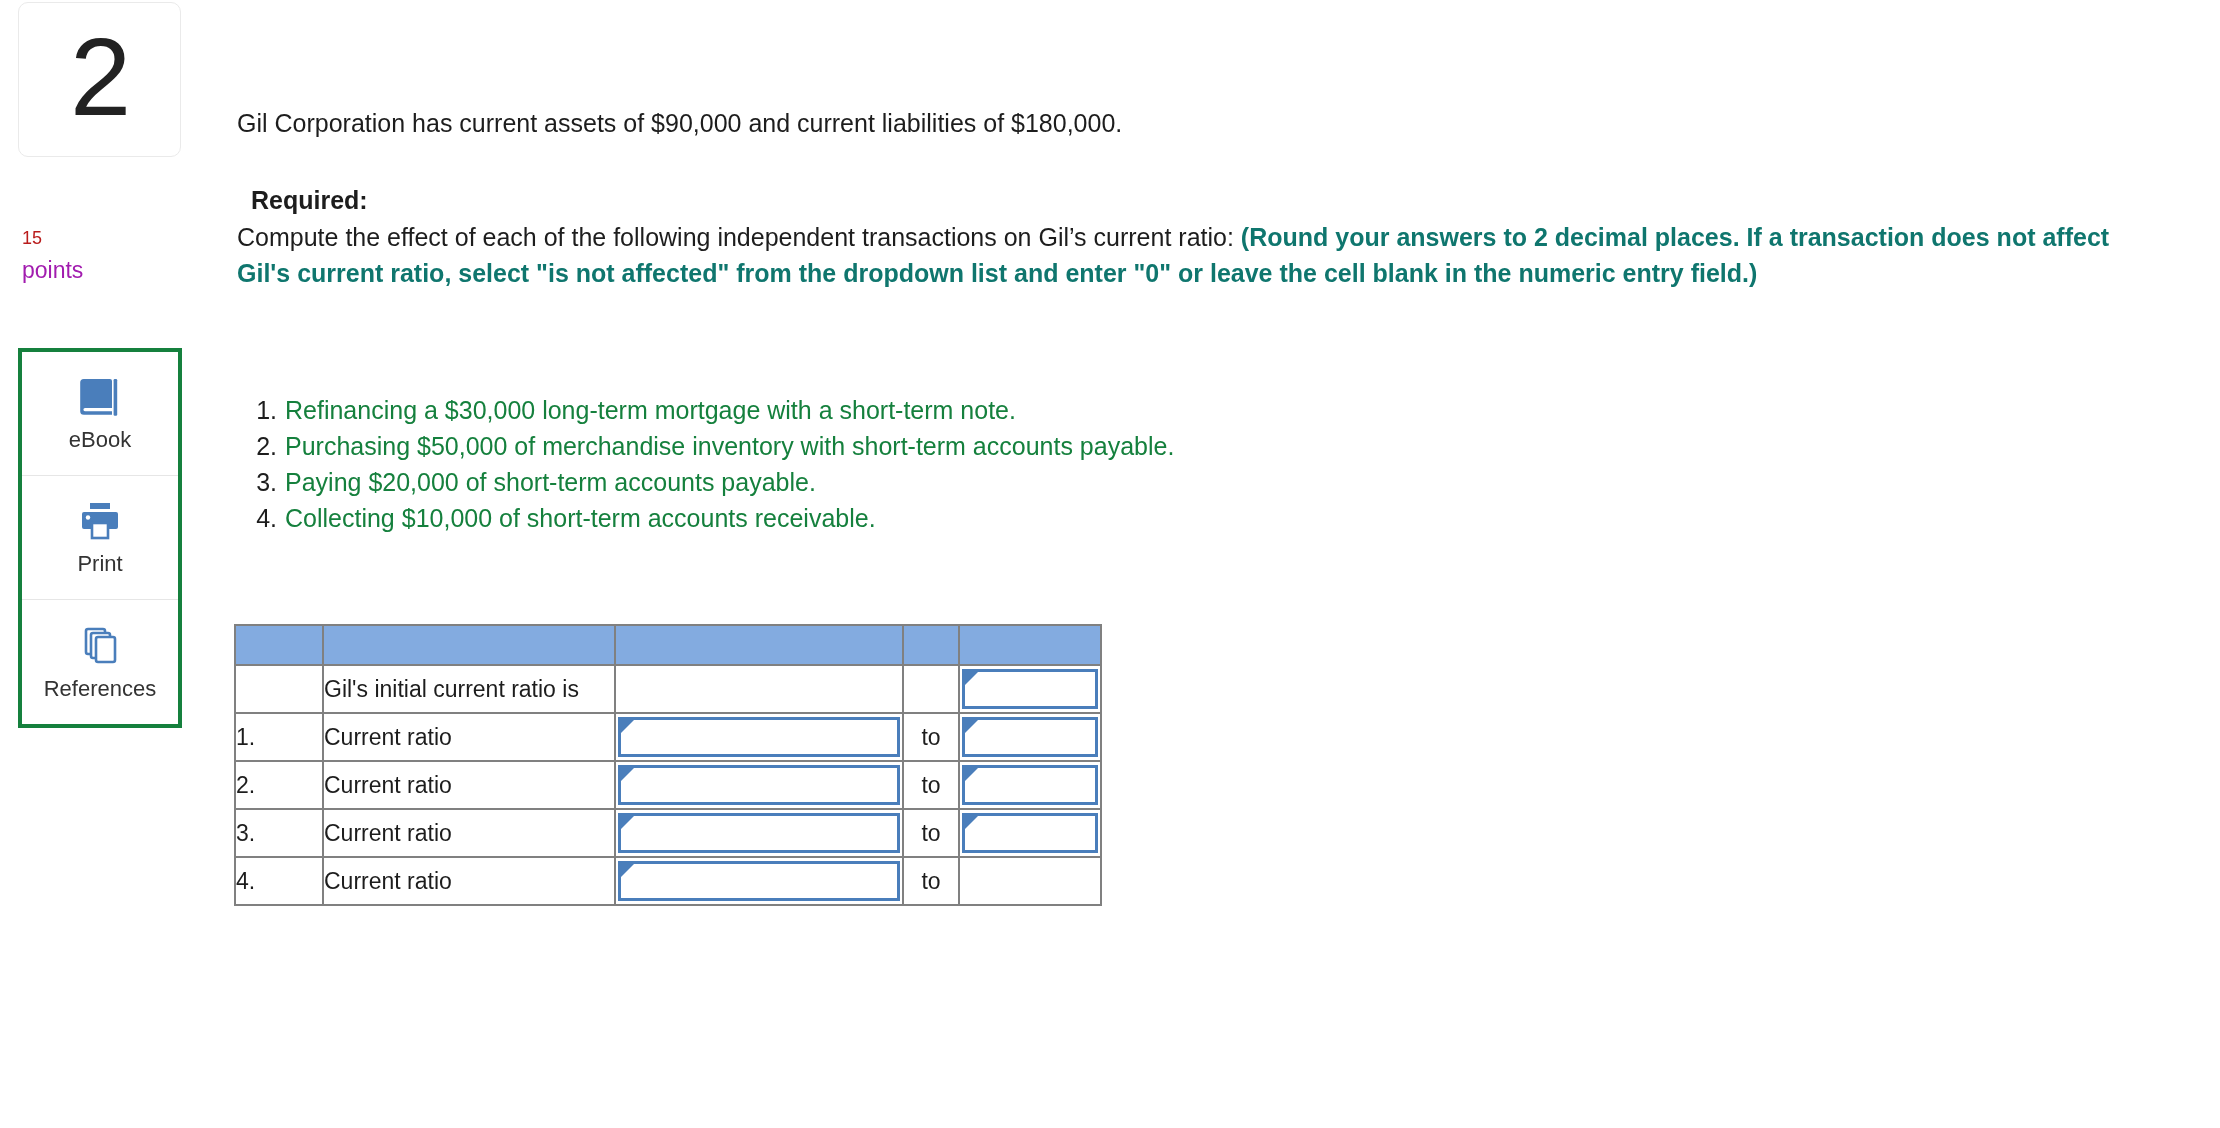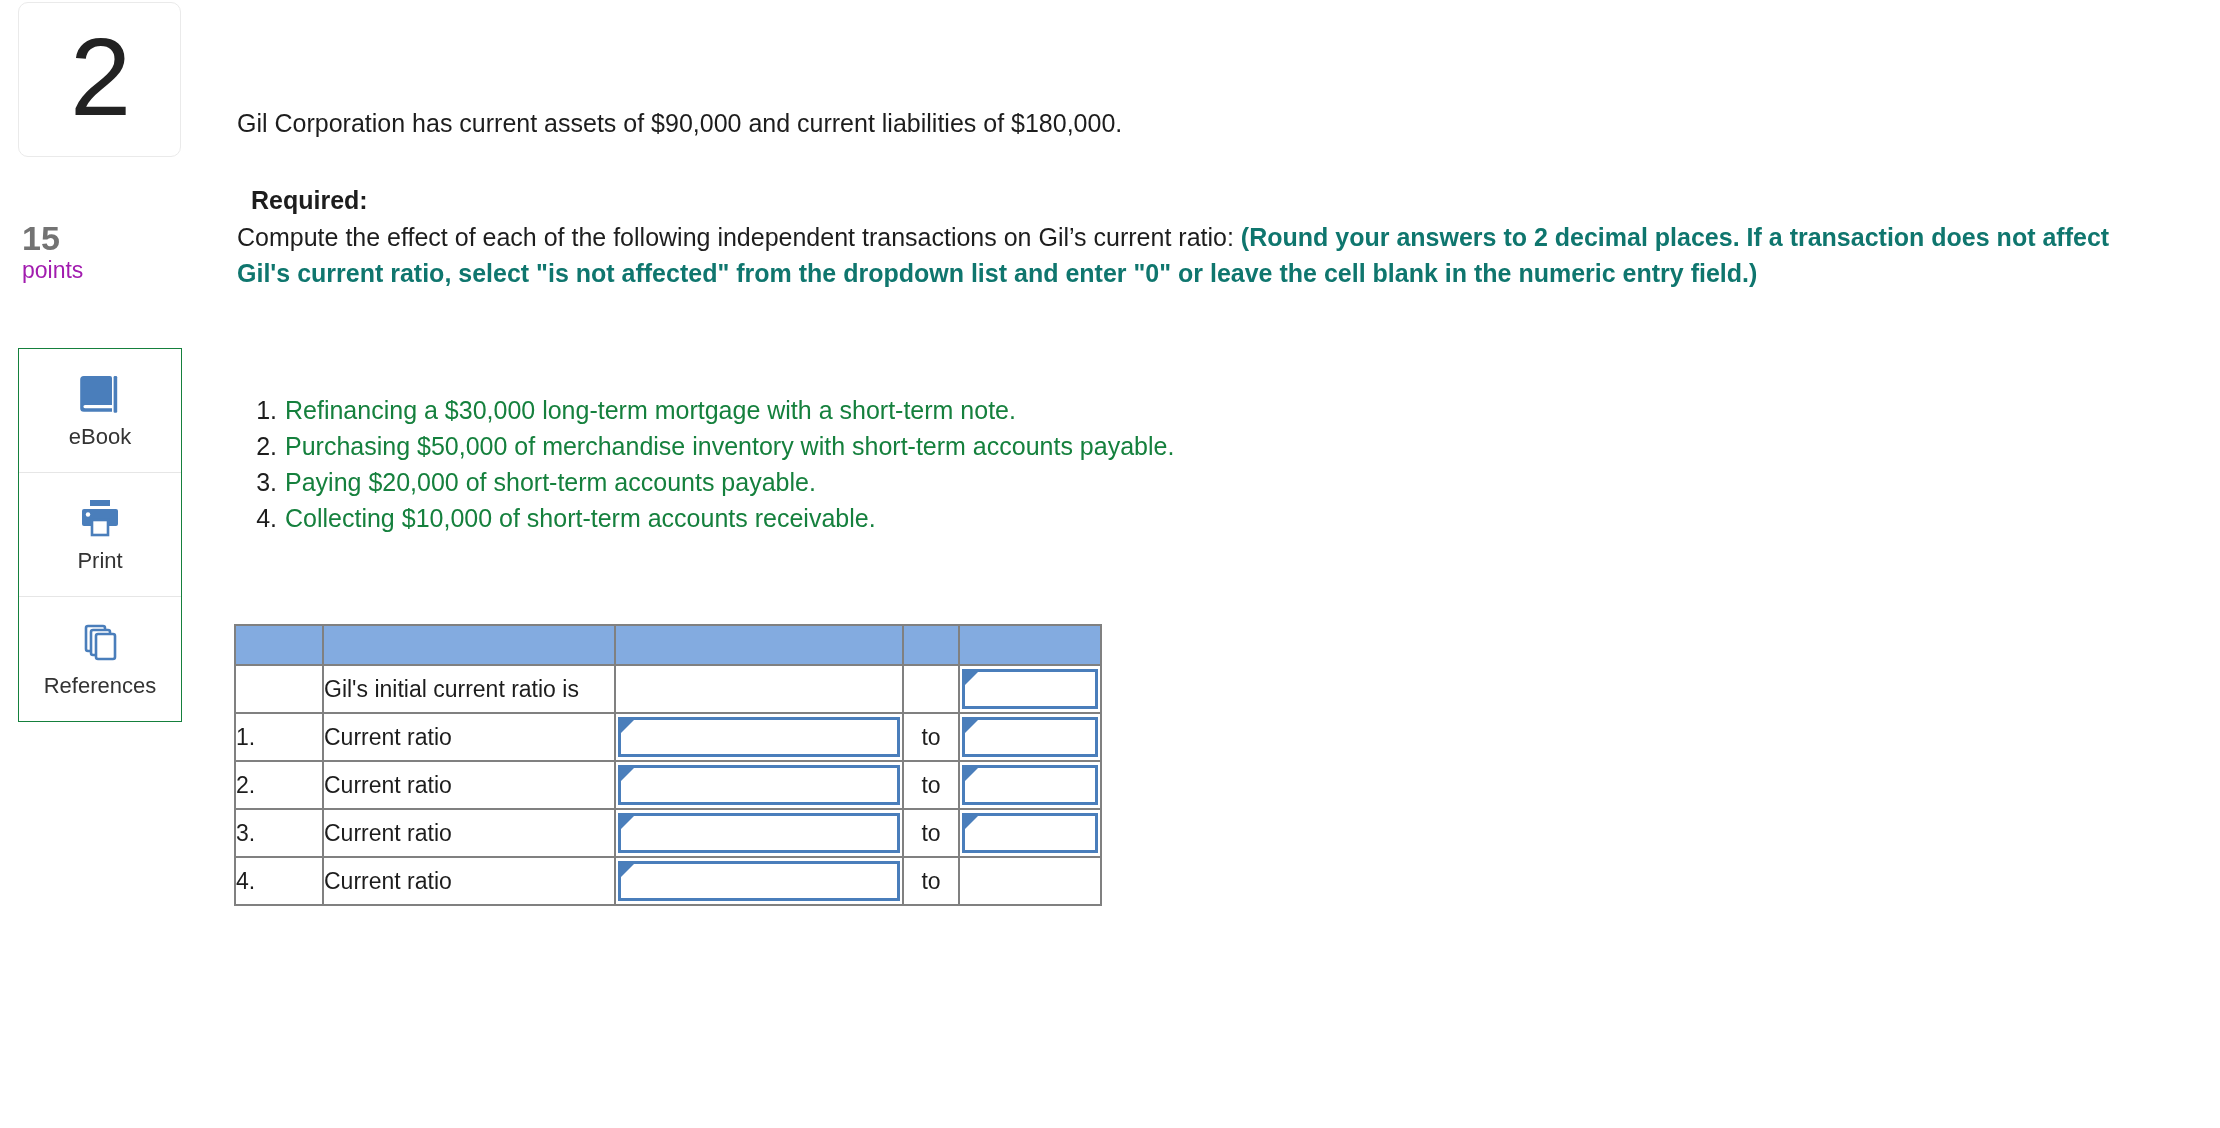--- a/index.html
+++ b/index.html
@@ -47,38 +47,38 @@
     margin-top: -6px;
   }
 
   .points-block {
     position: absolute;
     left: 22px;
     top: 222px;
     width: 160px;
   }
   .points-value {
-    font-size: 34px;
-    font-weight: 700;
-    color: #737373;
+    font-size: 18px;
+    font-weight: 400;
+    color: #b91c1c;
     line-height: 32px;
   }
   .points-label {
     font-size: 23px;
     color: #a21caf;
     line-height: 32px;
     font-weight: 400;
   }
 
   .tool-stack {
     position: absolute;
     left: 18px;
     top: 348px;
     width: 164px;
-    border: 1px solid #15803d;
+    border: 4px solid #15803d;
     box-sizing: border-box;
     background: #fff;
   }
   .tool-btn {
     height: 124px;
     box-sizing: border-box;
     border-bottom: 1px solid #e6e6e6;
     display: flex;
     flex-direction: column;
     align-items: center;

